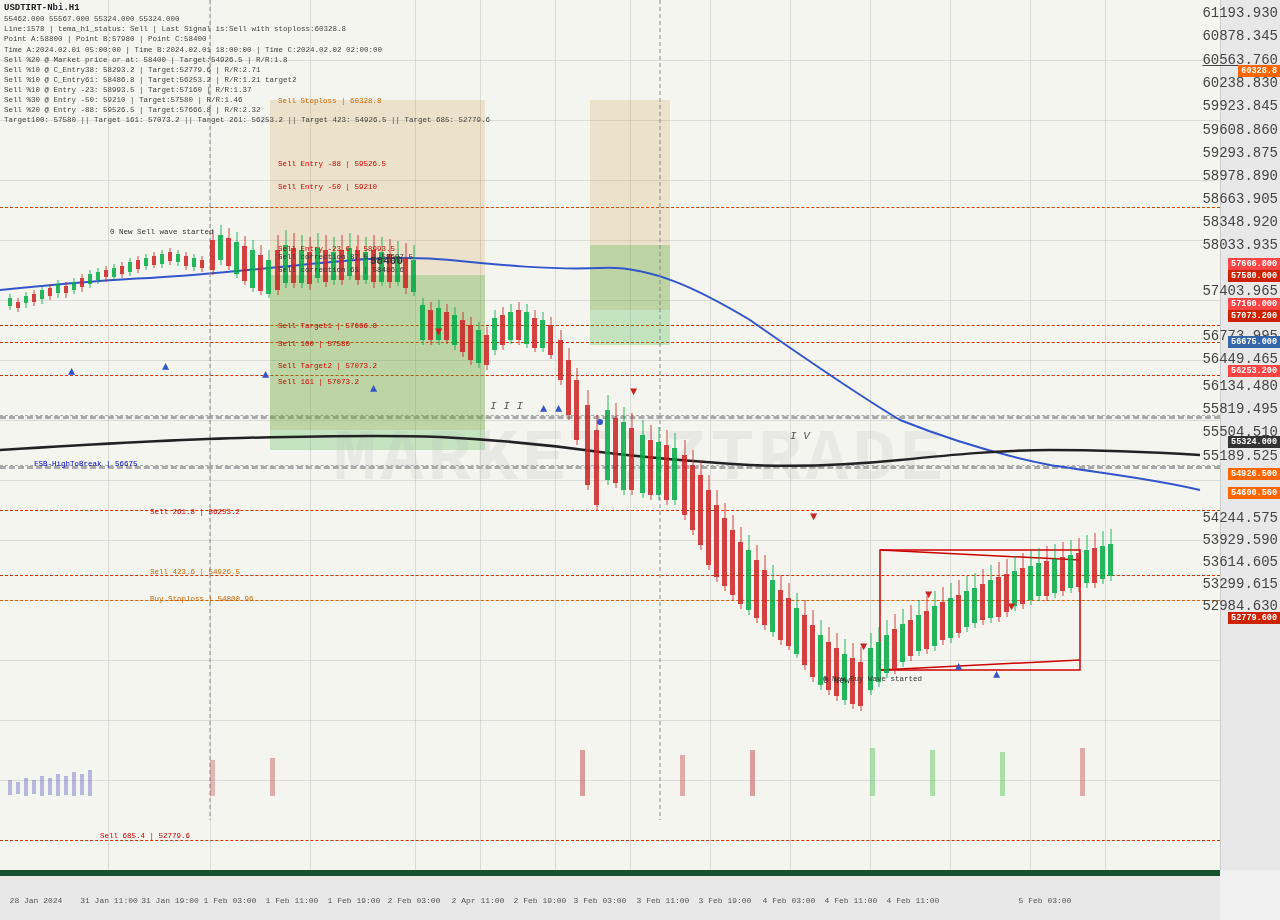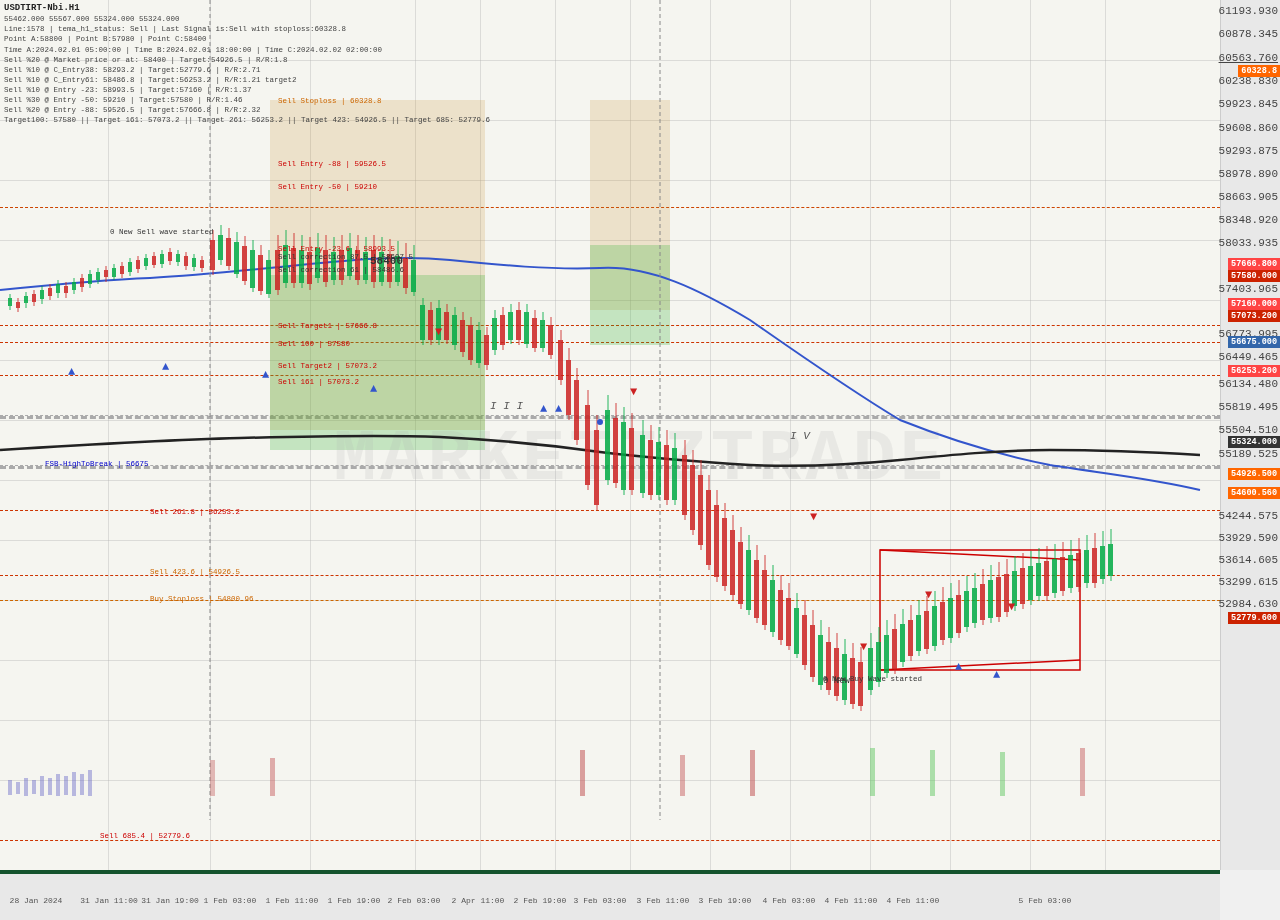--- a/index.html
+++ b/index.html
@@ -32,40 +32,40 @@
       width: 60px;
       height: 870px;
       background: #e8e8e8;
       border-left: 1px solid #ccc;
       font-size: 9px;
       color: #333;
     }
     .price-label {
       position: absolute;
       right: 2px;
-      font-size: 11px;
+      font-size: 14px;
       color: #444;
       white-space: nowrap;
     }
     .price-label-highlight {
       position: absolute;
       right: 0;
       font-size: 8.5px;
       white-space: nowrap;
       padding: 1px 3px;
       font-weight: bold;
     }
     .time-axis {
       position: absolute;
       bottom: 0;
       left: 0;
       width: 1220px;
       height: 50px;
       background: #e8e8e8;
-      border-top: 4px solid #14532d;
+      border-top: 6px solid #14532d;
       font-size: 8px;
       color: #555;
       padding-left: 28px;
     }
     .time-label {
       position: absolute;
       bottom: 15px;
       font-size: 8px;
       color: #555;
       transform: translateX(-50%);
@@ -576,21 +576,21 @@
   <div class="annotation dark" style="left:278px; top:253px;">Sell correction 87.5 | 58697.5</div>
   <div class="annotation dark" style="left:278px; top:266px;">Sell correction 61 | 58486.6</div>
   <div class="annotation dark" style="left:370px; top:255px; font-size:11px; font-weight:bold;">58400</div>
   <div class="annotation dark" style="left:110px; top:228px;">0 New Sell wave started</div>
   <div class="annotation red" style="left:278px; top:322px;">Sell Target1 | 57666.8</div>
   <div class="annotation red" style="left:278px; top:340px;">Sell 100 | 57580</div>
   <div class="annotation red" style="left:278px; top:362px;">Sell Target2 | 57073.2</div>
   <div class="annotation red" style="left:278px; top:378px;">Sell 161 | 57073.2</div>
   <div class="annotation red" style="left:150px; top:508px;">Sell 261.8 | 56253.2</div>
   <div class="annotation orange" style="left:150px; top:568px;">Sell 423.6 | 54926.5</div>
-  <div class="annotation blue" style="left:45px; top:460px;">FSB-HighToBreak | 56675</div>
+  <div class="annotation blue" style="left:34px; top:460px;">FSB-HighToBreak | 56675</div>
   <div class="annotation orange" style="left:150px; top:595px;">Buy Stoploss | 54800.96</div>
   <div class="annotation red" style="left:100px; top:832px;">Sell 685.4 | 52779.6</div>
   <div class="annotation dark" style="left:823px; top:675px;">0 New Buy Wave started</div>
 
   <div class="roman-numeral" style="left:490px; top:400px;">I I I</div>
   <div class="roman-numeral" style="left:790px; top:430px;">I V</div>
 
   <div class="price-axis">
     <div class="price-label" style="top:5px;">61193.930</div>
     <div class="price-label" style="top:28px;">60878.345</div>

